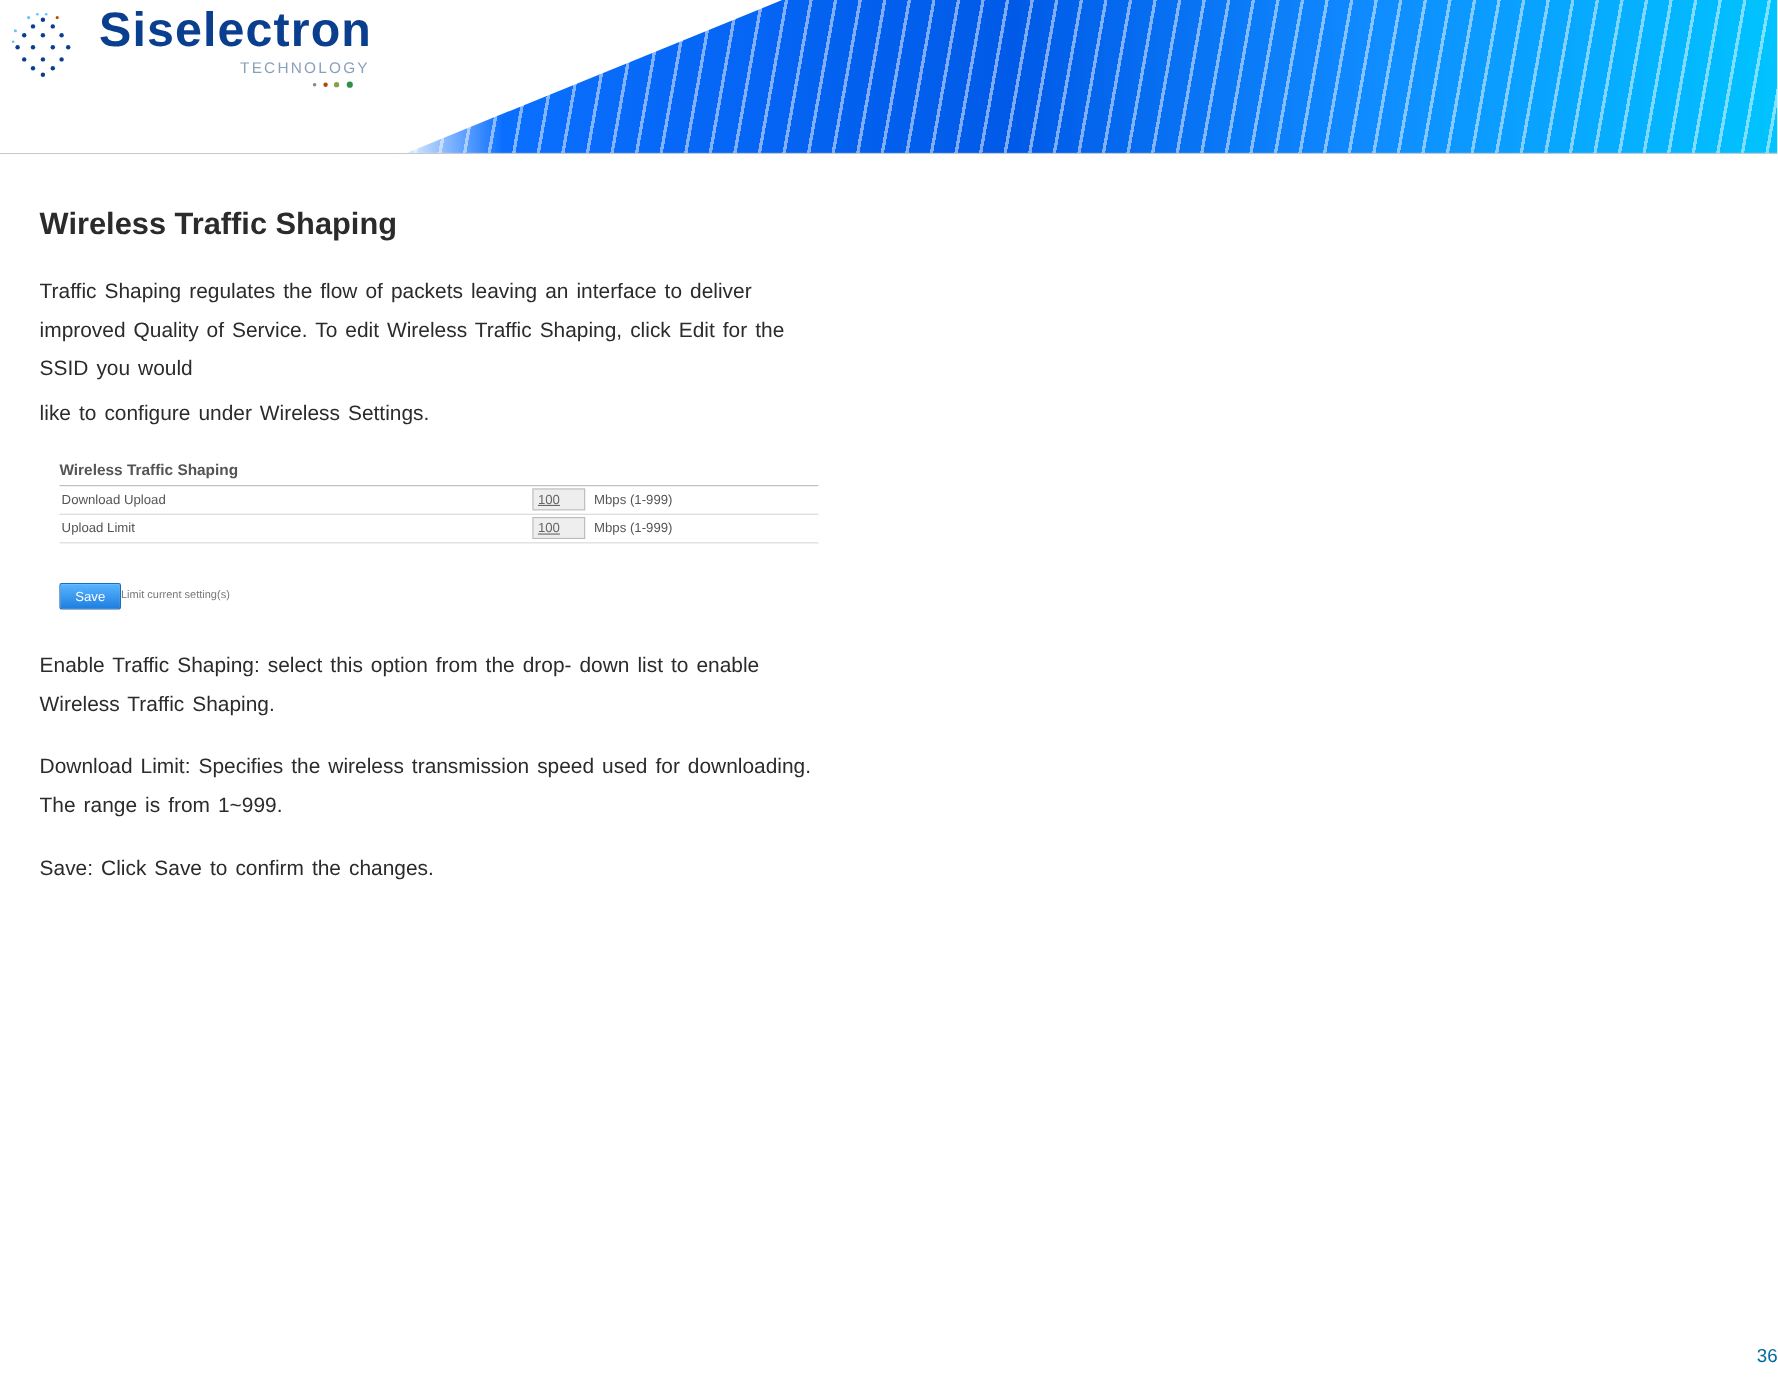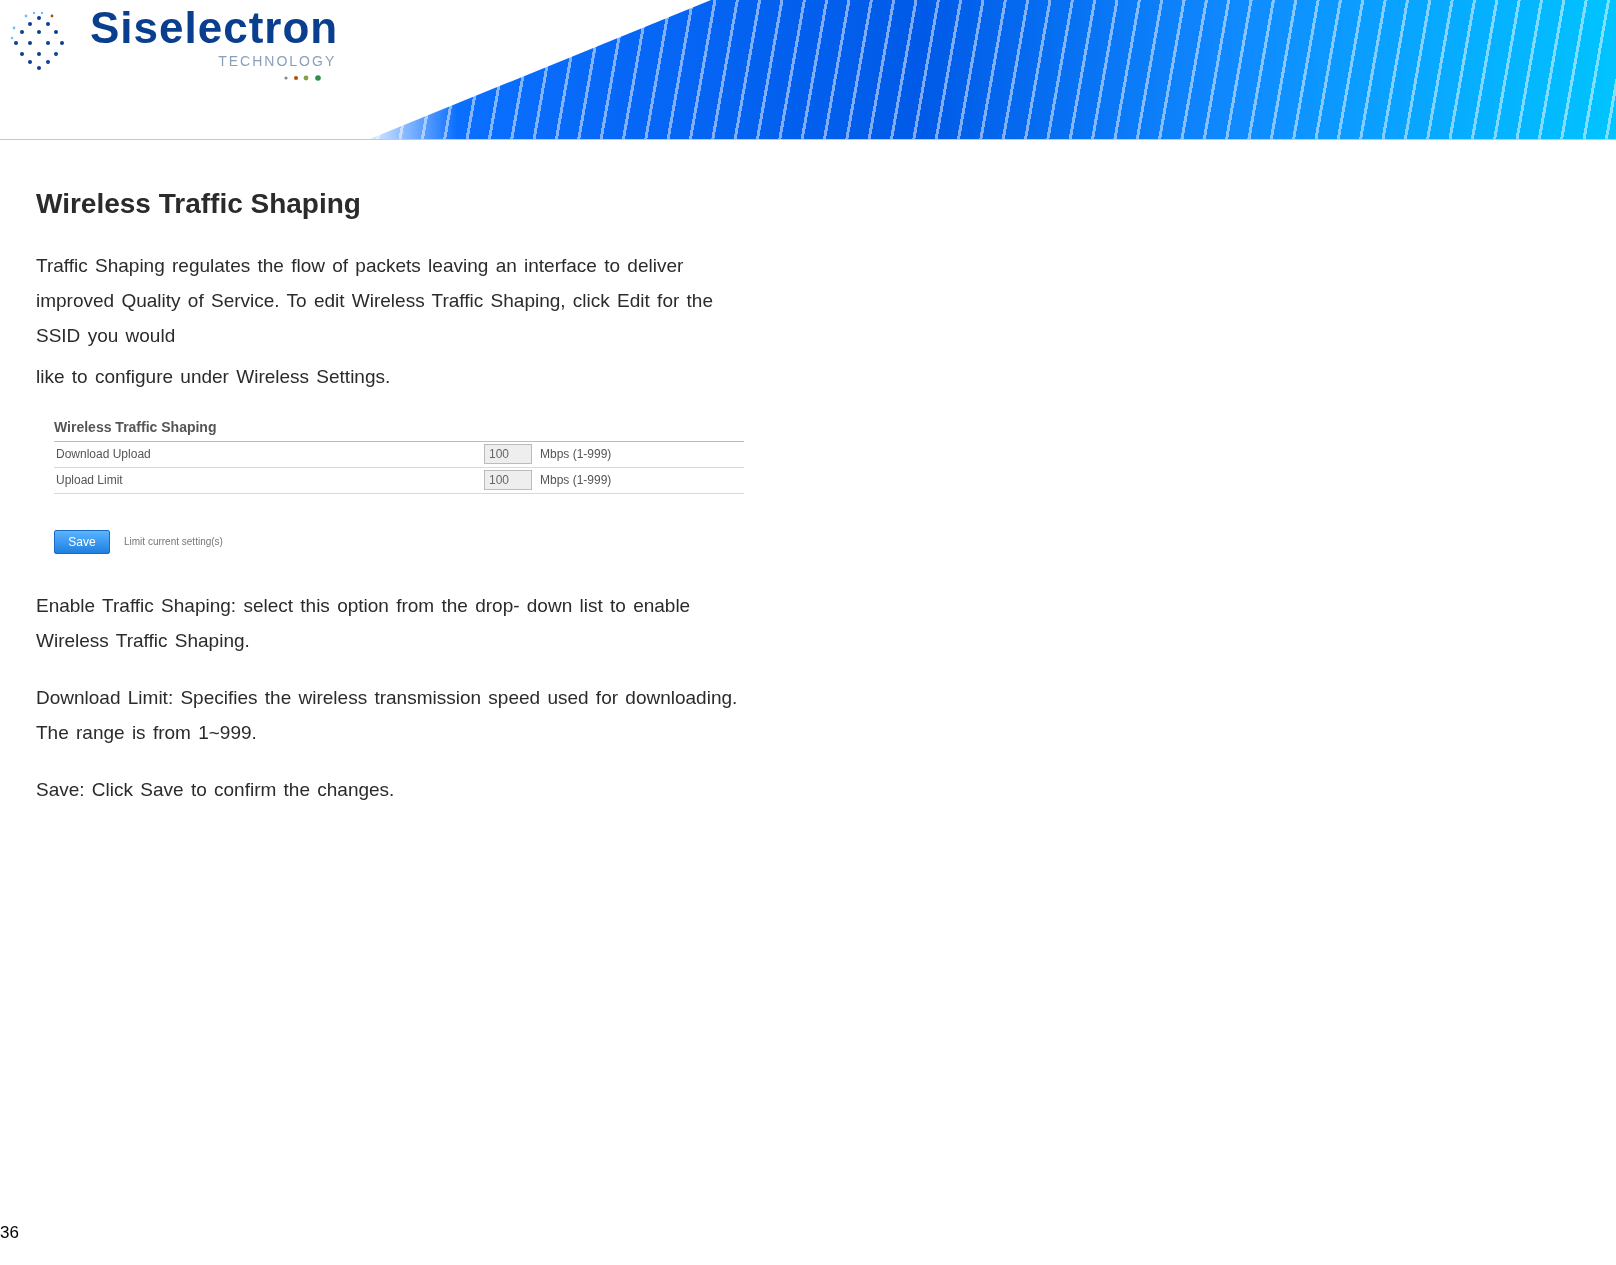--- a/index.html
+++ b/index.html
@@ -31,30 +31,30 @@
   .para .inline { display: inline; }
 
   
   .shot { margin: 18px 0 34px 18px; width: 690px; font-family: Arial, sans-serif; }
   .shot-title { font-size: 14px; font-weight: 700; color: #555; padding-bottom: 6px; border-bottom: 1px solid #bbb; }
   .shot-row { display: flex; align-items: center; height: 26px; border-bottom: 1px solid #d8d8d8; font-size: 12px; color: #555; }
   .shot-label { flex: 0 0 430px; padding-left: 2px; }
   .shot-ctrl { display: flex; align-items: center; gap: 8px; }
   .fake-select { display: inline-flex; align-items: center; height: 20px; border: 1px solid #888; background: #fff; padding: 0 4px; font-size: 12px; color: #333; }
   .fake-select .caret { width: 14px; height: 14px; border: 1px solid #888; margin-left: 4px; display: inline-flex; align-items: center; justify-content: center; font-size: 8px; background: #eee; }
-  .fake-input { width: 48px; height: 20px; border: 1px solid #bbb; background: #eee; color: #666; font-size: 12px; display: inline-flex; align-items: center; padding: 0 4px; }
+  .fake-input { width: 48px; height: 20px; border: 1px solid #bbb; background: #eee; color: #666; font-size: 12px; display: inline-flex; align-items: center; padding: 0 4px; text-decoration: underline; }
   .unit { font-size: 12px; color: #555; }
-  .save-row { margin-top: 36px; display: flex; align-items: center; gap: 14px; }
+  .save-row { margin-top: 36px; display: flex; align-items: center; }
   .save-btn { display: inline-flex; align-items: center; justify-content: center; width: 56px; height: 24px; background: linear-gradient(#5ab5ff,#1e7fe0); color: #fff; font-size: 12px; border: 1px solid #1a6cc0; border-radius: 2px; }
   .save-sub { font-size: 10px; color: #777; }
 
   .defs { margin-top: 30px; }
   .defs p { font-size: 19px; line-height: 1.85; color: #2b2b2b; margin-bottom: 22px; word-spacing: 2px; }
 
-  .page-num { position: absolute; bottom: 22px; width: 100%; text-align: left; font-size: 17px; color: #000000; }
+  .page-num { position: absolute; bottom: 22px; width: 100%; text-align: right; font-size: 17px; color: #0369a1; }
 </style>
 </head>
 <body>
 <div class="page">
 
   <div class="banner">
     <div class="banner-blue">
       <div class="banner-stripes"></div>
     </div>
     <div class="banner-white-shape"></div>

